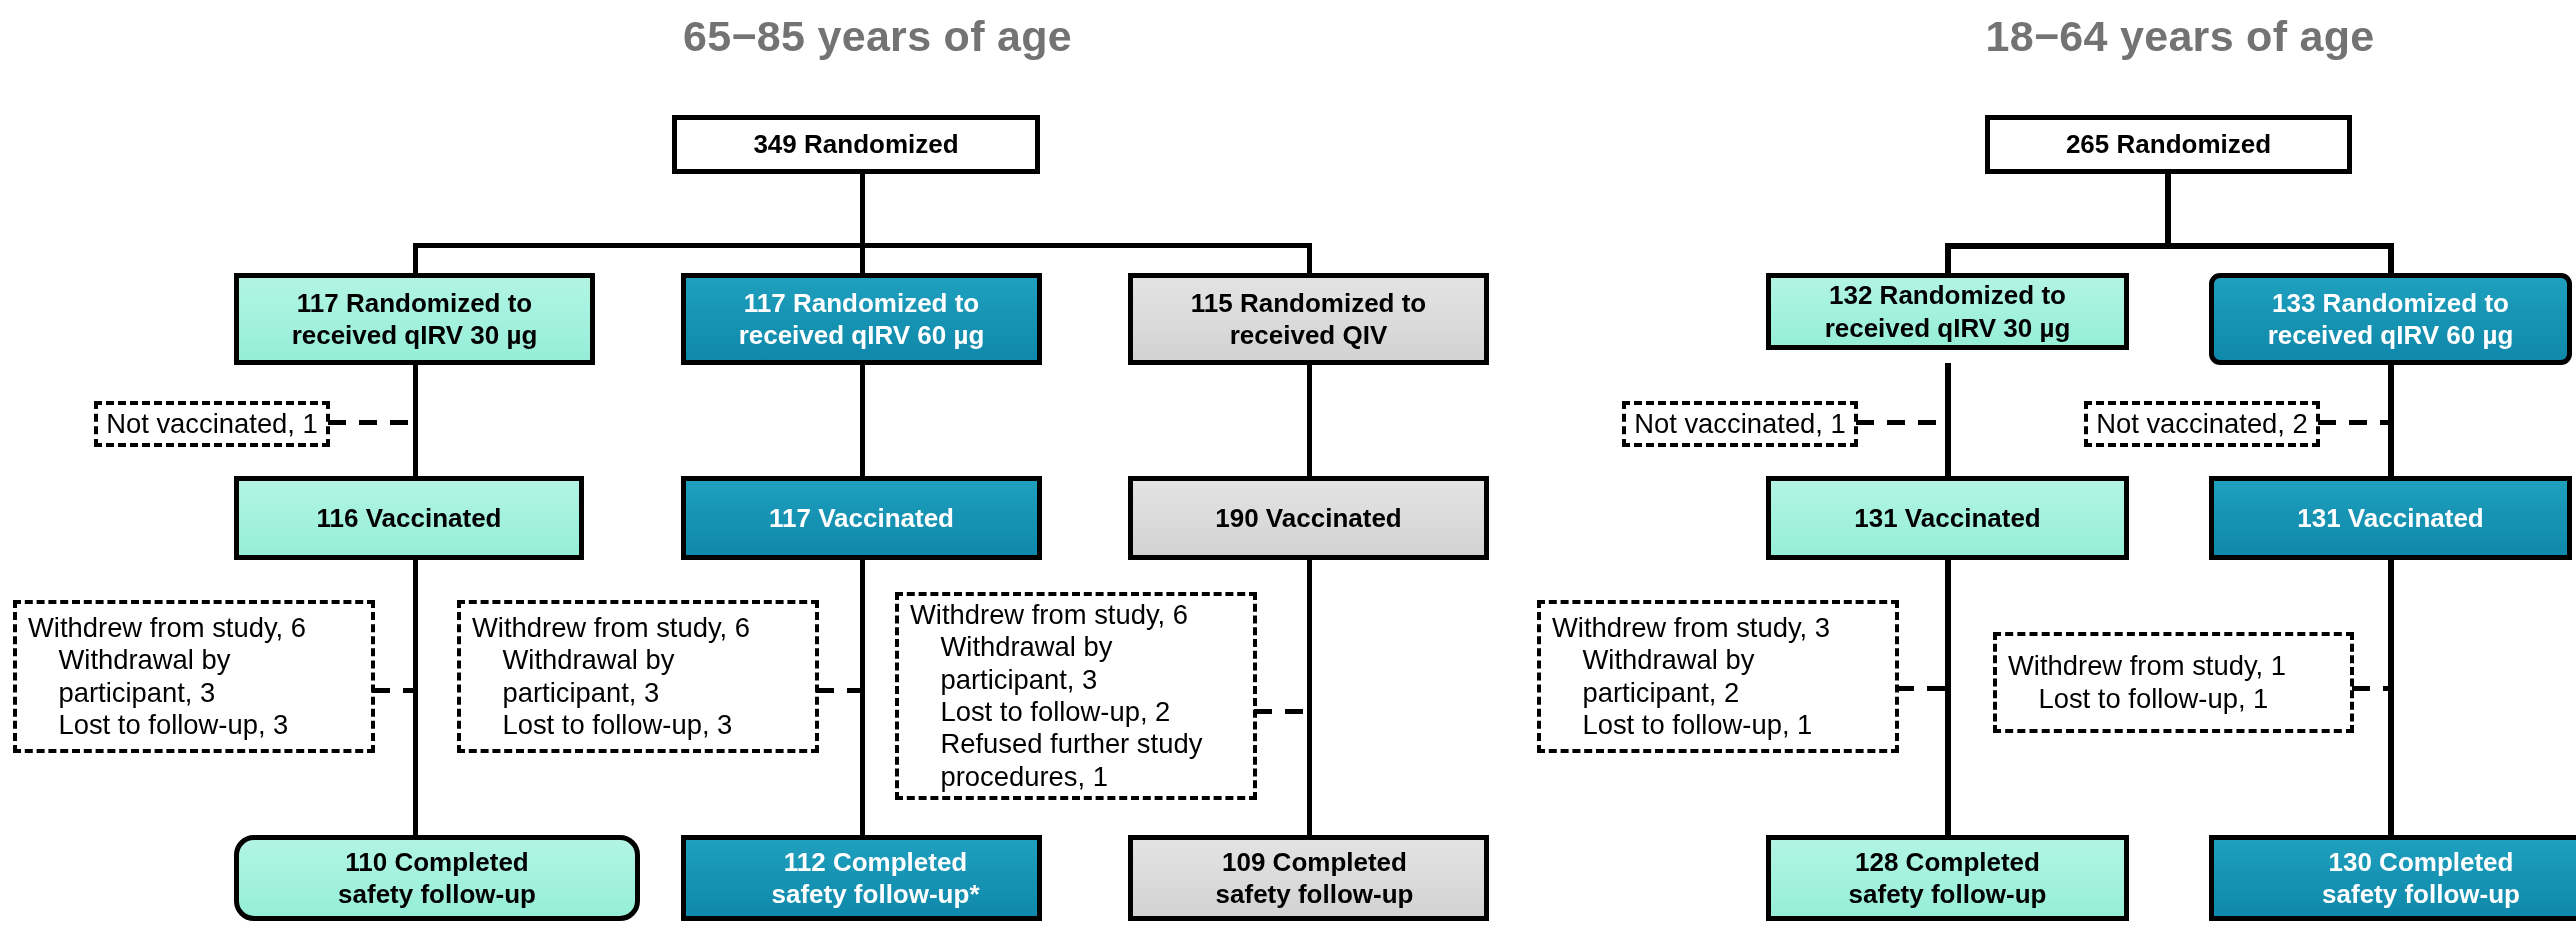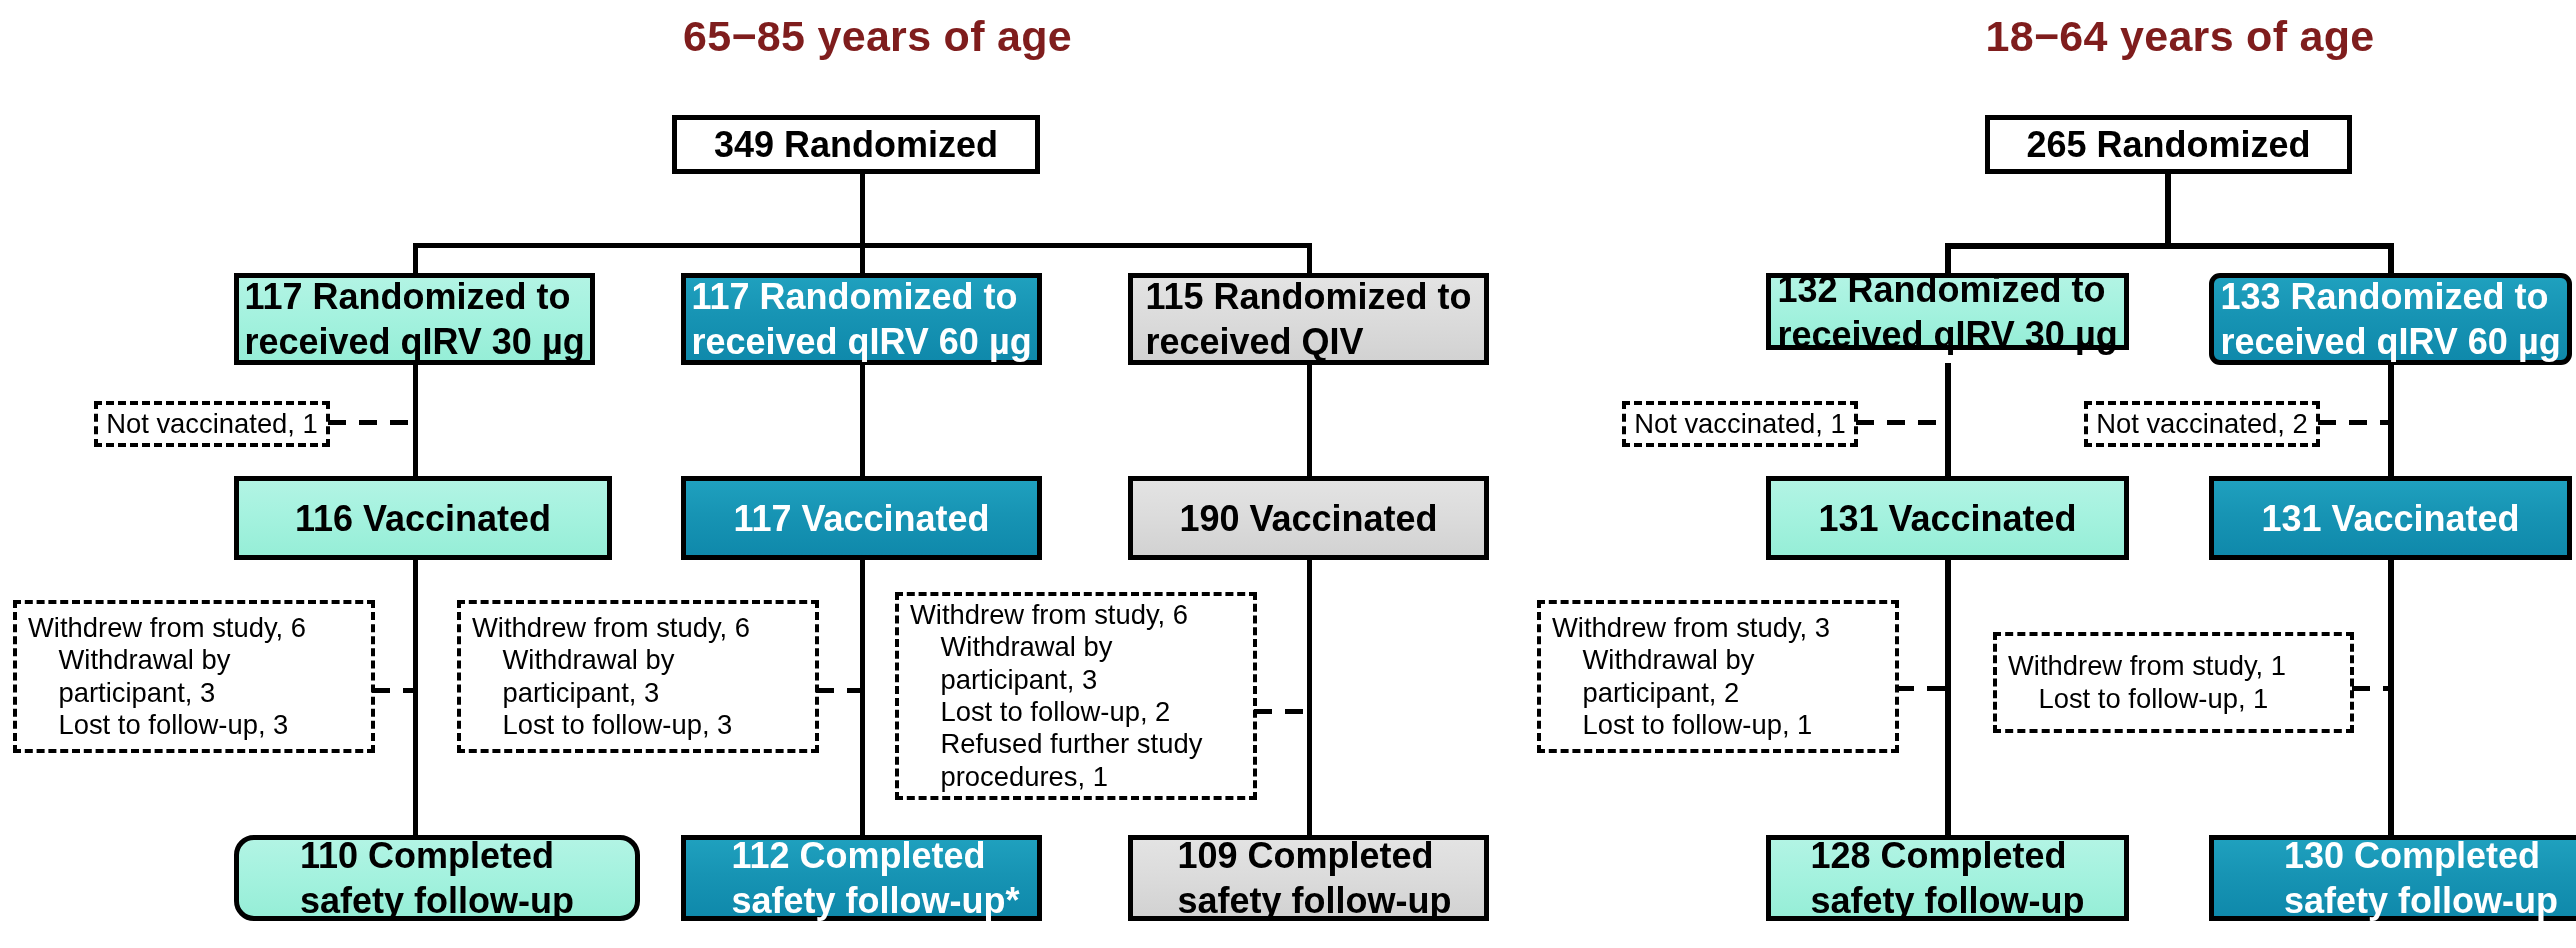--- a/index.html
+++ b/index.html
@@ -1,22 +1,22 @@
 <!DOCTYPE html>
 <html style="font-size:11px"><head>
 <meta charset="utf-8">
 <style>
   html,body{margin:0;padding:0;background:#fff;}
   .canvas{position:relative;width:2576px;height:949px;background:#fff;overflow:hidden;
           font-family:"Liberation Sans",sans-serif;}
-  .title{position:absolute;text-align:center;font-size:43px;font-weight:bold;color:#7f1d1d;
+  .title{position:absolute;text-align:center;font-size:43px;font-weight:bold;color:#737373;
          letter-spacing:0.3px;}
   .box{position:absolute;box-sizing:border-box;border:5.5px solid #000;
-       display:flex;align-items:center;justify-content:center;text-align:left;
-       font-size:36px;font-weight:bold;line-height:1.25;white-space:pre-line;color:#000;}
+       display:flex;align-items:center;justify-content:center;text-align:center;
+       font-size:26px;font-weight:bold;line-height:1.25;white-space:pre-line;color:#000;}
   .plain{background:#fff;}
   .mint{background:linear-gradient(180deg,#B2F4E4 0%,#A5F2DF 45%,#96EED7 100%);}
   .teal{background:linear-gradient(180deg,#1FA0BE 0%,#1794B4 45%,#0F89AB 100%);color:#fff;}
   .gray{background:linear-gradient(180deg,#E3E3E3 0%,#DCDCDC 45%,#D2D2D2 100%);}
   .dashed{position:absolute;box-sizing:border-box;border:4.8px dashed #000;background:#fff;
           display:flex;align-items:center;font-size:27.4px;font-weight:400;line-height:1.18;
           white-space:pre-wrap;color:#000;padding:5.5px 11px;text-align:left;}
   .dashed.center{justify-content:center;text-align:center;padding:2.7px 5.5px;}
   .vline,.hline{position:absolute;background:#000;}
   .dline{position:absolute;height:4.8px;
@@ -46,21 +46,21 @@
   <div class="box mint" style="left:234px;top:273px;width:361px;height:92px;">117 Randomized to
 received qIRV 30 µg</div>
   <div class="box teal" style="left:681px;top:273px;width:361px;height:92px;">117 Randomized to
 received qIRV 60 µg</div>
   <div class="box gray" style="left:1128px;top:273px;width:361px;height:92px;">115 Randomized to
 received QIV</div>
 
   <div class="dashed center" style="left:94px;top:401px;width:236px;height:46px;">Not vaccinated, 1</div>
   <div class="dline" style="left:328px;top:420px;width:88px;"></div>
 
-  <div class="box mint" style="left:234px;top:476px;width:378px;height:84px;">116 Vaccinated</div>
+  <div class="box mint" style="left:234px;top:476px;width:350px;height:84px;">116 Vaccinated</div>
   <div class="box teal" style="left:681px;top:476px;width:361px;height:84px;">117 Vaccinated</div>
   <div class="box gray" style="left:1128px;top:476px;width:361px;height:84px;">190 Vaccinated</div>
 
   <div class="dashed" style="left:13px;top:600px;width:362px;height:153px;">Withdrew from study, 6
     Withdrawal by
     participant, 3
     Lost to follow-up, 3</div>
   <div class="dashed" style="left:457px;top:600px;width:362px;height:153px;">Withdrew from study, 6
     Withdrawal by
     participant, 3

